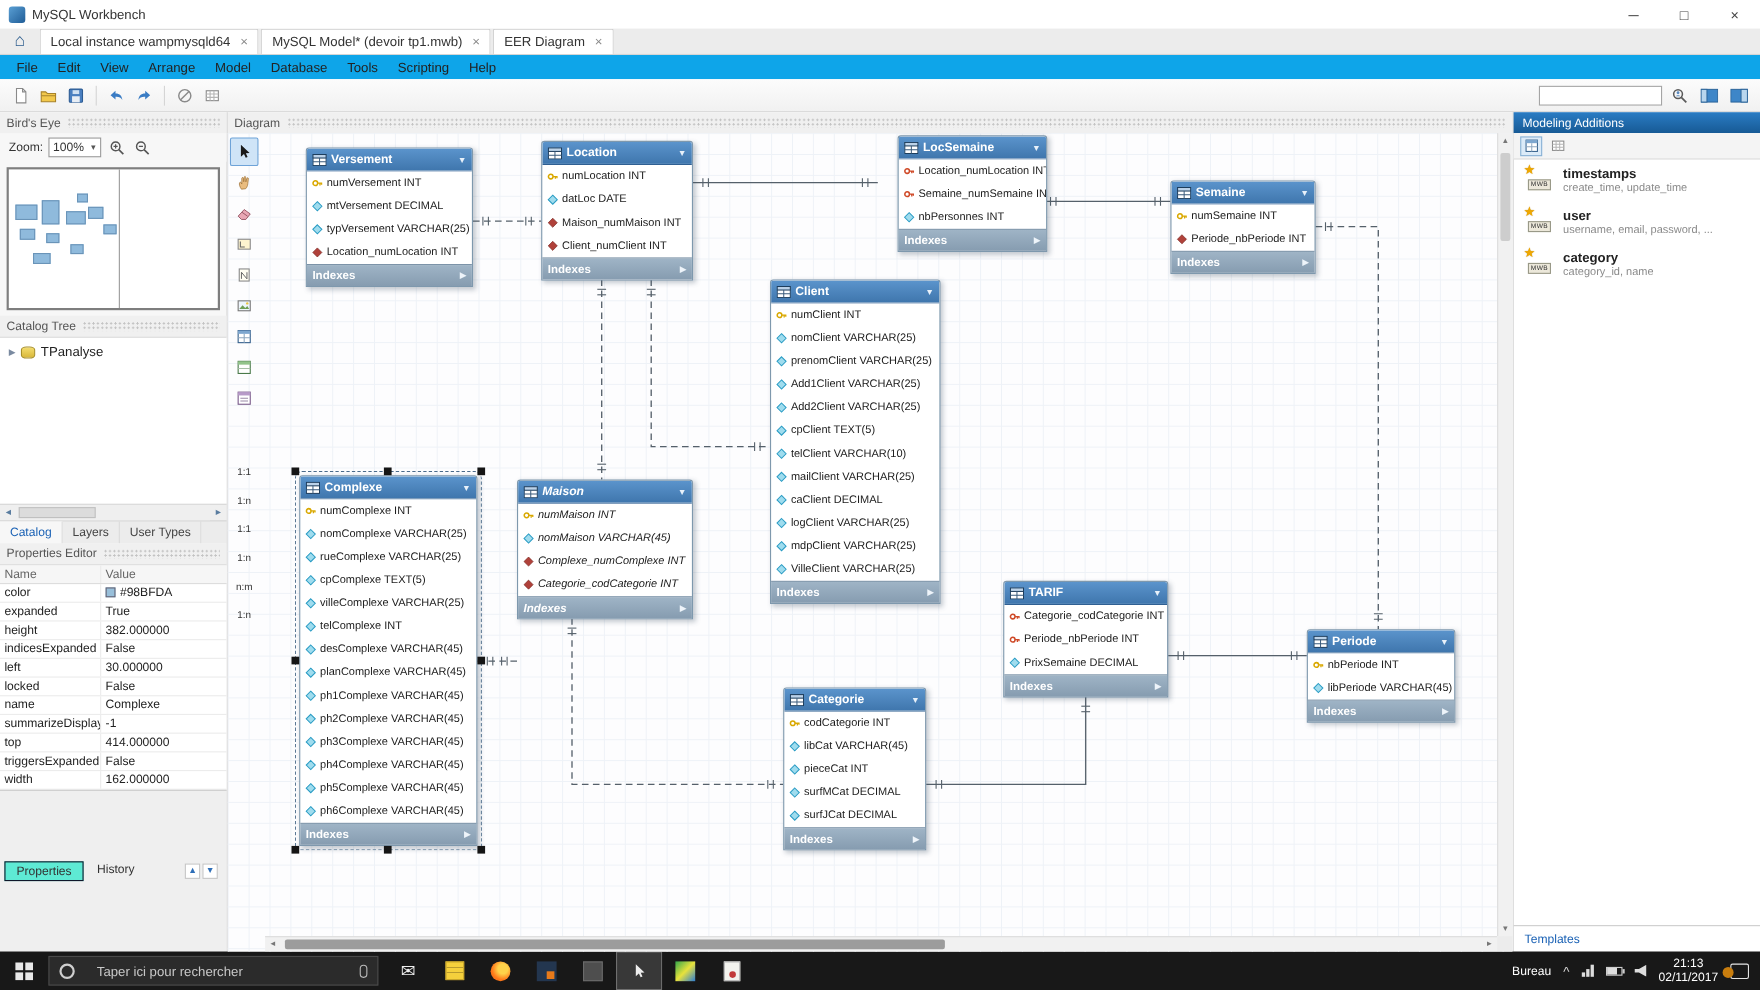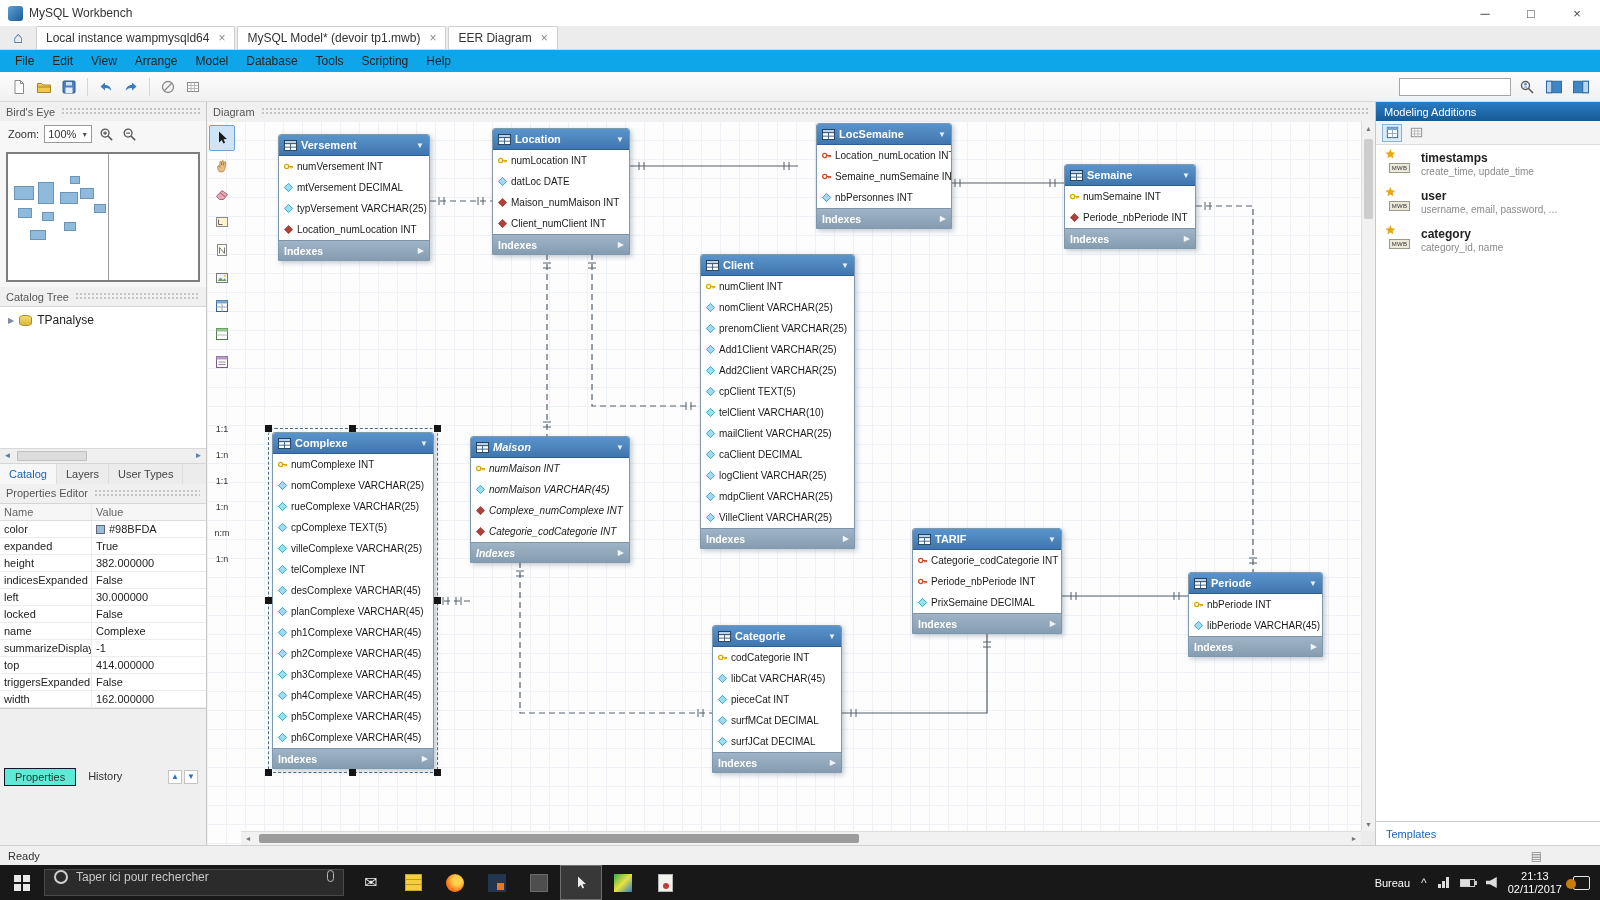--- a/index.html
+++ b/index.html
@@ -126,21 +126,21 @@
 
   
   .statusbar{height:20px;background:#f0f0f0;border-top:1px solid #d0d0d0;display:flex;align-items:center;padding:0 8px;font-size:11px;color:#333;flex:none}
   .sb-ic{margin-left:auto;color:#888;font-size:12px;padding-right:50px}
 
   
   .taskbar{height:35px;background:#181818;display:flex;align-items:center;color:#ddd;flex:none}
   .start{width:44px;height:100%;display:flex;align-items:center;justify-content:center}
   .sg{display:grid;grid-template-columns:7px 7px;grid-template-rows:7px 7px;gap:2px}
   .sg i{background:#e8e8e8;display:block}
-  .tb-searchbox{width:300px;height:27px;background:#2b2b2b;border:1px solid #4a4a4a;display:flex;gap:8px;padding:0 9px;color:#c8c8c8;font-size:12px}
+  .tb-searchbox{width:300px;height:27px;background:#2b2b2b;border:1px solid #4a4a4a;display:flex;align-items:center;gap:20px;padding:0 9px;color:#c8c8c8;font-size:12px}
   .cortana{width:14px;height:14px;border:2px solid #cfcfcf;border-radius:50%;flex:none}
   .tbs-text{flex:1;white-space:nowrap;overflow:hidden}
   .mic{width:7px;height:12px;border:1px solid #bbb;border-radius:4px;flex:none}
   .tb-apps{display:flex;height:100%;margin-left:6px}
   .tb-app{width:42px;height:100%;display:flex;align-items:center;justify-content:center}
   .tb-app.selected{background:rgba(255,255,255,.14);box-shadow:inset 0 0 0 1px rgba(255,255,255,.28)}
   .tb-app svg{width:16px;height:18px}
   .env{font-size:16px;color:#eee}
   .appic{display:block}
   .ic-notepad{width:17px;height:17px;background:#f5d03c;border:1px solid #c8a52a;background-image:linear-gradient(transparent 4px,#b89a2e 4px,#b89a2e 5px,transparent 5px,transparent 9px,#b89a2e 9px,#b89a2e 10px,transparent 10px)}
@@ -1210,24 +1210,20 @@
             <div class="rp-text">
               <div class="rp-name">category</div>
               <div class="rp-desc">category_id, name</div>
             </div>
           </div>
         </div>
       <div class="rp-templates">Templates</div>
     </div>
   </div>
 
-  <div class="statusbar">
-    <span>Ready</span>
-    <span class="sb-ic">▤</span>
-  </div>
 
   <div class="taskbar">
     <div class="start">
       <span class="sg">
           <i></i>
           <i></i>
           <i></i>
           <i></i>
         </span>
     </div>

